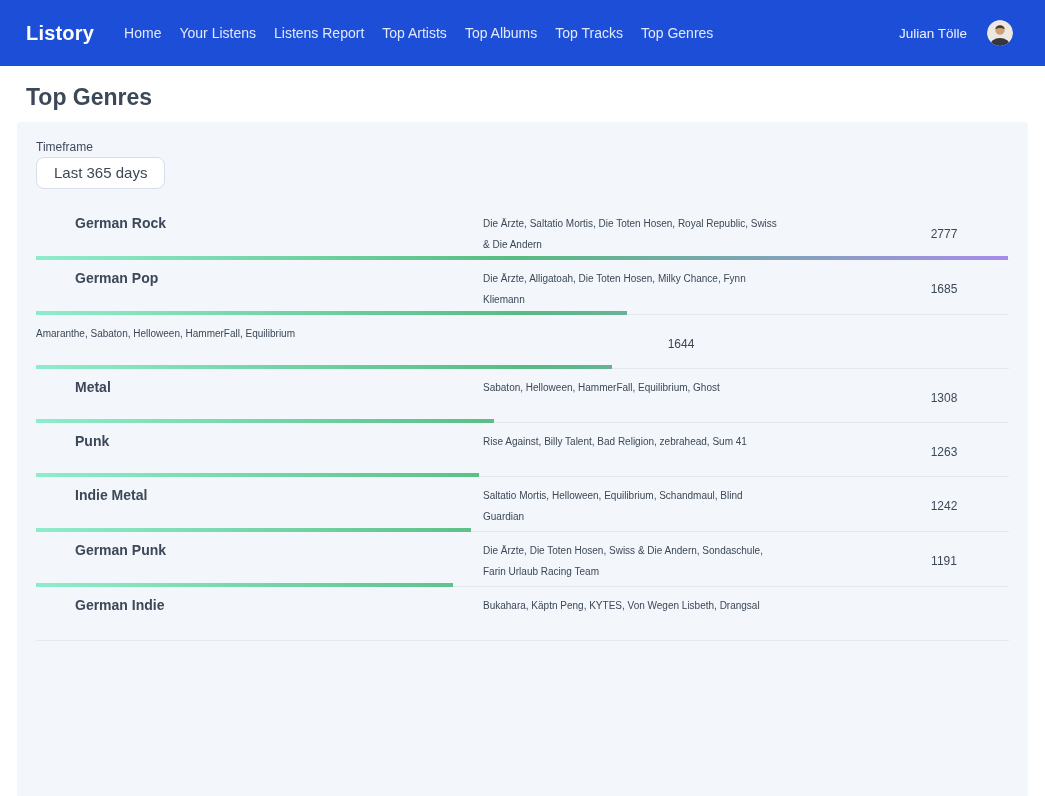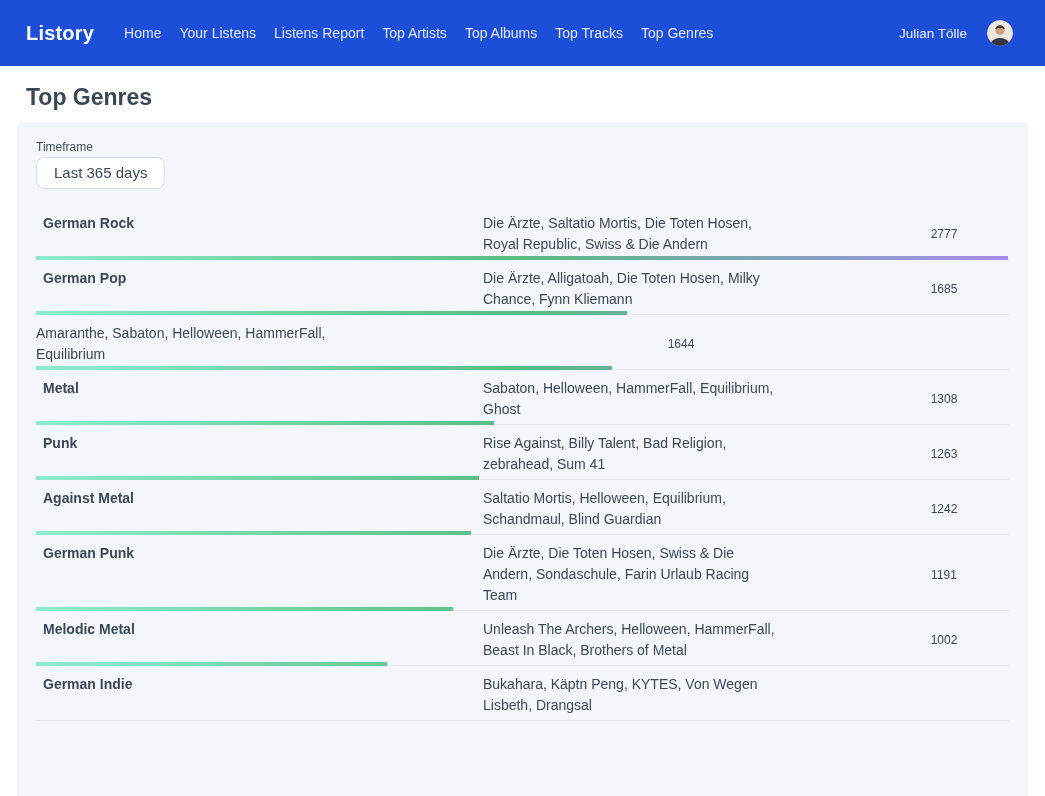--- a/index.html
+++ b/index.html
@@ -30,22 +30,22 @@
   .tf-button { display:inline-block; background:#ffffff; border:1px solid #d9dfe8;
                border-radius:8px; padding:7px 17px; font-size:15px; color:#3c4858;
                cursor:pointer; line-height:16px; }
 
   
   .rows { margin-top:16px; }
   .grow { position:relative; display:grid; grid-template-columns:447px 1fr 130px;
           padding:8px 0 5px 0; min-height:54px; }
   .grow::after { content:""; position:absolute; left:0; right:0; bottom:0;
                  height:1px; background:#e4e9f0; }
-  .g-name { font-size:14px; font-weight:bold; line-height:21px; padding-left:7px; }
-  .g-artists { font-size:14px; line-height:21px; max-width:300px; }
+  .g-name { font-size:14px; font-weight:bold; line-height:21px; padding-left:7px;margin-left:32px; }
+  .g-artists { font-size:10px; line-height:21px; max-width:300px; }
   .g-count { font-size:12px; align-self:center; text-align:center; }
   .bar { position:absolute; left:0; bottom:0; height:4px; z-index:2;
          background-image:linear-gradient(90deg,#8feccb 0%,#58bb81 50%,#a78ceb 100%);
          background-size:972px 4px; background-repeat:no-repeat; }
 </style>
 </head>
 <body>
 
 <header class="navbar">
   <div class="brand">Listory</div>
@@ -113,41 +113,35 @@
   </div>
 
   <div class="grow">
     <div class="g-name">Punk</div>
     <div class="g-artists">Rise Against, Billy Talent, Bad Religion, zebrahead, Sum 41</div>
     <div class="g-count">1263</div>
     <div class="bar" style="width: 45.5%;"></div>
   </div>
 
   <div class="grow">
-    <div class="g-name">Against Metal</div>
+    <div class="g-name">Indie Metal</div>
     <div class="g-artists">Saltatio Mortis, Helloween, Equilibrium, Schandmaul, Blind Guardian</div>
     <div class="g-count">1242</div>
     <div class="bar" style="width: 44.7%;"></div>
   </div>
 
   <div class="grow">
     <div class="g-name">German Punk</div>
     <div class="g-artists">Die Ärzte, Die Toten Hosen, Swiss &amp; Die Andern, Sondaschule, Farin Urlaub Racing Team</div>
     <div class="g-count">1191</div>
     <div class="bar" style="width: 42.9%;"></div>
   </div>
 
 
 
-  <div class="grow">
-    <div class="g-name">Melodic Metal</div>
-    <div class="g-artists">Unleash The Archers, Helloween, HammerFall, Beast In Black, Brothers of Metal</div>
-    <div class="g-count">1002</div>
-    <div class="bar" style="width: 36.1%;"></div>
-  </div>
 
   <div class="grow">
     <div class="g-name">German Indie</div>
     <div class="g-artists">Bukahara, Käptn Peng, KYTES, Von Wegen Lisbeth, Drangsal</div>
 
   </div>
 </div>
   </section>
 </main>
 

